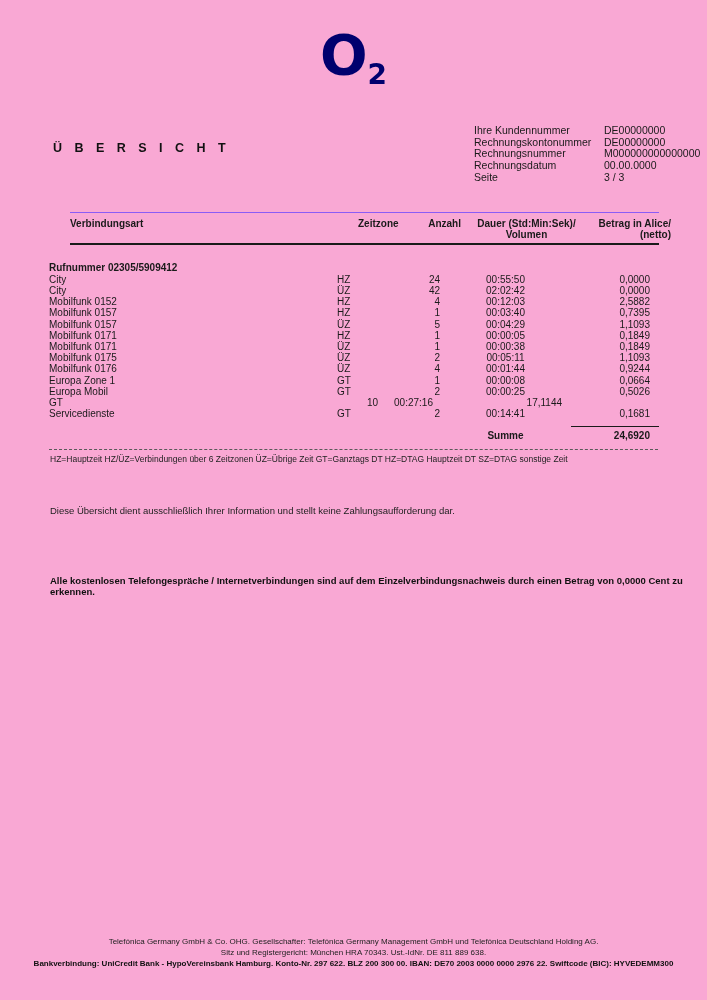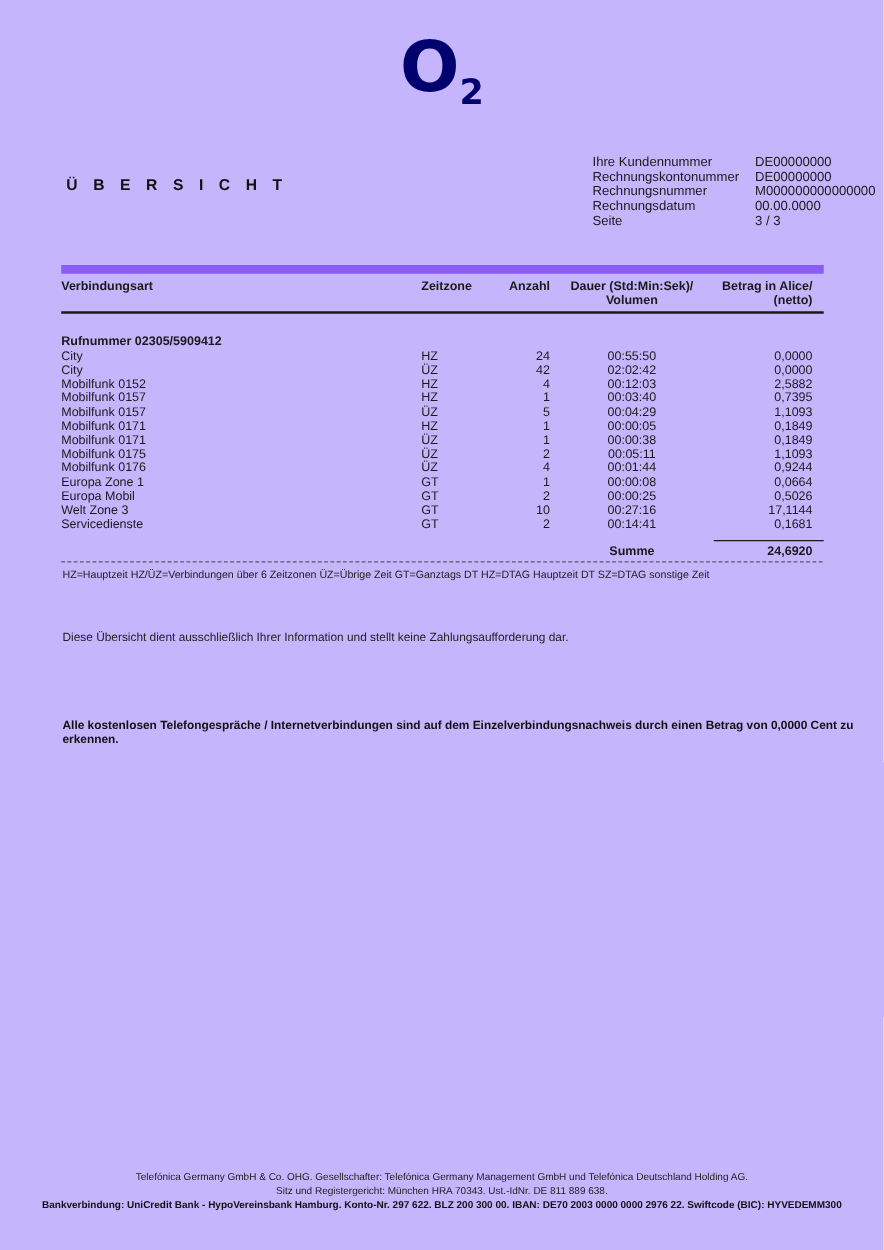--- a/index.html
+++ b/index.html
@@ -1,19 +1,19 @@
 <!DOCTYPE html>
 <html><head>
 <meta charset="utf-8">
 <style>
   * { margin: 0; padding: 0; box-sizing: border-box; }
   html, body { width: 707px; height: 1000px; background: #ffffff; overflow: hidden; }
   body { font-family: "Liberation Sans", sans-serif; color: #1a1a1a; position: relative; }
 
-  .page { position: absolute; inset: 0; background: #c4b5fd; }
+  .page { position: absolute; inset: 0; background: #f9a8d4; }
 
   
   .logo { position: absolute; top: 22px; left: 0; right: 0; text-align: center; }
   .logo-o { font-size: 56px; font-weight: bold; color: #00006e; font-family: "DejaVu Sans", sans-serif; letter-spacing: 0; }
   .logo-2 { font-size: 28px; font-weight: bold; color: #00006e; font-family: "DejaVu Sans", sans-serif; vertical-align: -10px; }
 
   
   .doc-title { position: absolute; left: 53px; top: 141px; font-size: 12.5px; font-weight: bold; letter-spacing: 4.5px; color: #111; }
 
   
@@ -24,21 +24,21 @@
 
   
   .conn-table { position: absolute; left: 49px; top: 212px; width: 610px; font-size: 10px; }
   .t-grid { display: grid; grid-template-columns: 288px 50px 62px 122px 88px; }
   .c-service { text-align: left; }
   .c-zone { text-align: left; }
   .c-count { text-align: right; padding-right: 9px; }
   .c-duration { text-align: center; padding-right: 9px; }
   .c-amount { text-align: right; padding-right: 9px; }
 
-  .t-head { border-top: 7px solid #8b5cf6; border-bottom: 2px solid #1a1a1a; padding-top: 5px; padding-bottom: 3px; font-weight: bold; line-height: 11px; }
+  .t-head { border-top: 1px solid #8b5cf6; border-bottom: 2px solid #1a1a1a; padding-top: 5px; padding-bottom: 3px; font-weight: bold; line-height: 11px; margin-left: 21px; }
   .t-head .stack { display: block; }
 
   .group-title { margin-top: 17px; font-weight: bold; line-height: 11.2px; }
   .t-row { line-height: 11.2px; }
   .t-body { margin-top: 0.5px; }
 
   .t-total { margin-top: 11px; font-weight: bold; line-height: 11px; }
   .t-total .c-amount { border-top: 1px solid #1a1a1a; padding-top: 3px; margin-top: -4px; }
   .t-total .c-duration { padding-top: 0; }
 
@@ -180,21 +180,20 @@
         <div class="c-amount">0,0664</div>
       </div>
         <div class="t-grid t-row">
         <div class="c-service">Europa Mobil</div>
         <div class="c-zone">GT</div>
         <div class="c-count">2</div>
         <div class="c-duration">00:00:25</div>
         <div class="c-amount">0,5026</div>
       </div>
         <div class="t-grid t-row">
-        <div class="c-service">Welt Zone 3</div>
         <div class="c-zone">GT</div>
         <div class="c-count">10</div>
         <div class="c-duration">00:27:16</div>
         <div class="c-amount">17,1144</div>
       </div>
         <div class="t-grid t-row">
         <div class="c-service">Servicedienste</div>
         <div class="c-zone">GT</div>
         <div class="c-count">2</div>
         <div class="c-duration">00:14:41</div>

